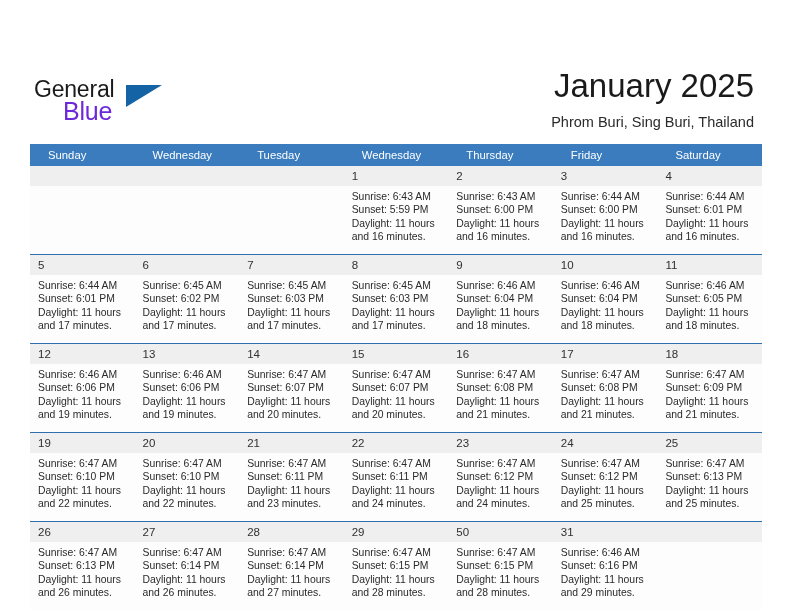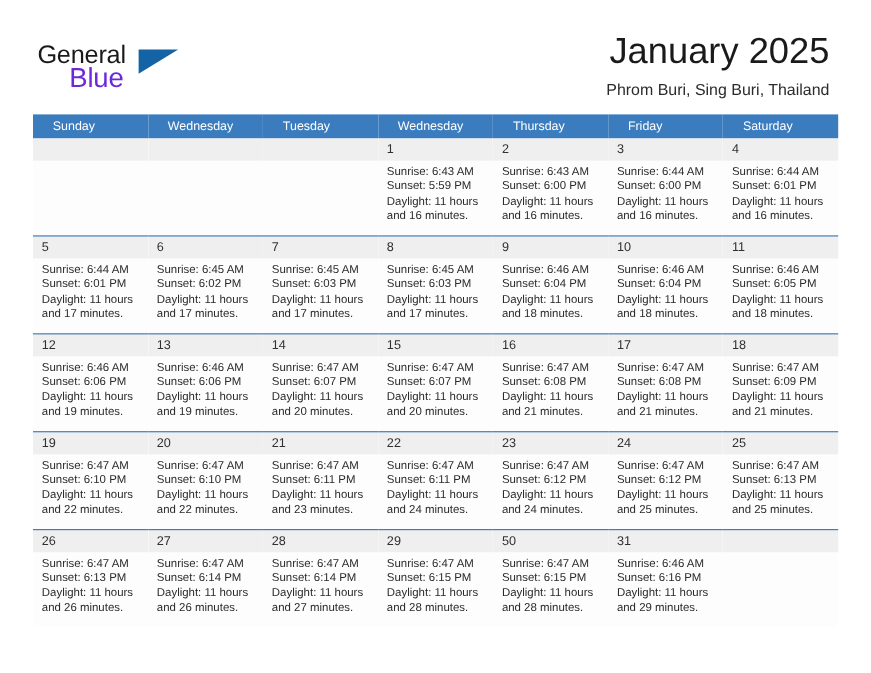--- a/index.html
+++ b/index.html
@@ -12,20 +12,21 @@
     height: 612px;
     font-family: "Liberation Sans", sans-serif;
     color: #222222;
     overflow: hidden;
   }
   .page {
     position: relative;
     width: 792px;
     height: 532px;
     box-sizing: border-box;
+    margin-top: 40px;
   }
 
   
   .header {
     position: absolute;
     left: 0;
     top: 0;
     width: 792px;
     height: 104px;
   }

